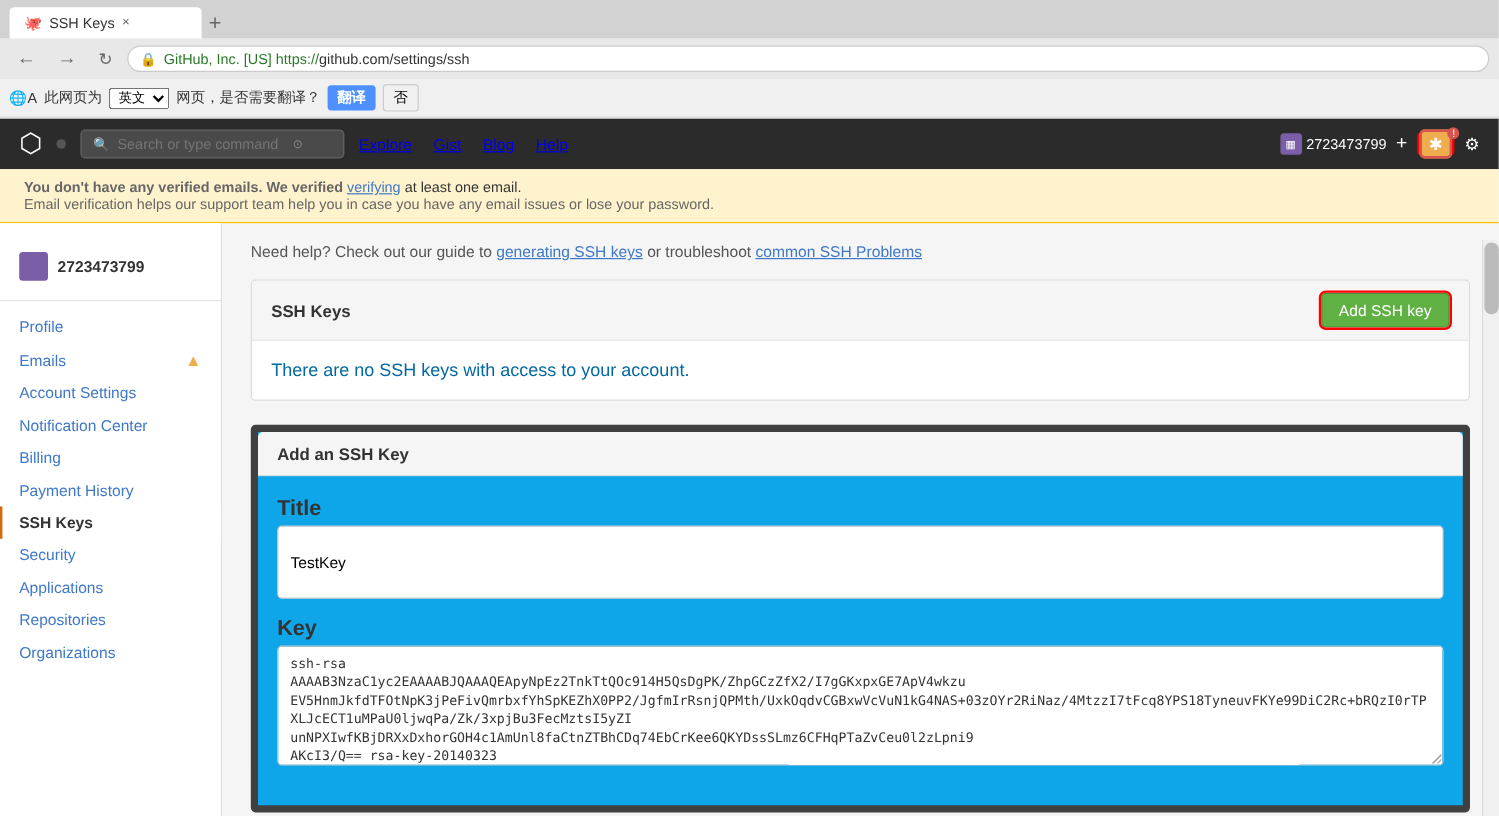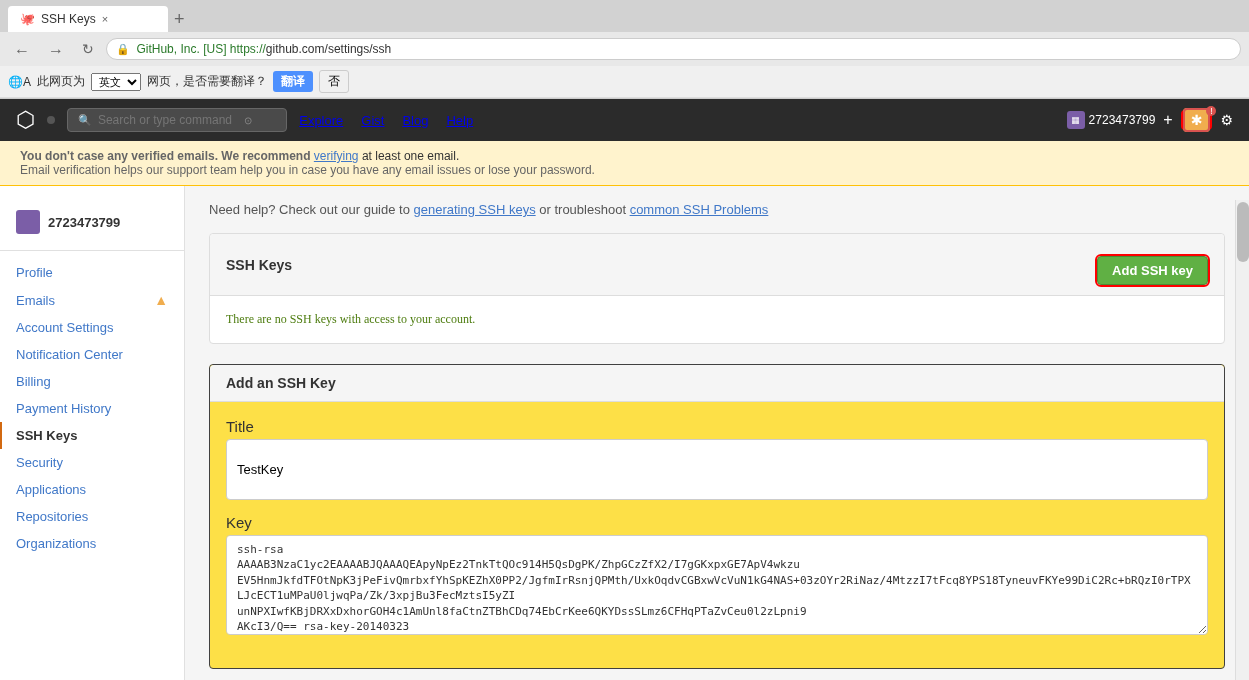--- a/index.html
+++ b/index.html
@@ -69,29 +69,29 @@
 
     
     .content { flex: 1; padding: 16px 24px; }
     .help-text { font-size: 13px; color: #555; margin-bottom: 16px; }
     .help-text a { color: #4078c8; }
 
     
     .section { border: 1px solid #ddd; border-radius: 4px; margin-bottom: 20px; background: white; }
     .section-header { background: #f5f5f5; border-bottom: 1px solid #ddd; padding: 10px 16px; display: flex; align-items: center; justify-content: space-between; border-radius: 4px 4px 0 0; }
     .section-title { font-size: 14px; font-weight: bold; color: #333; }
-    .add-key-btn { background: #60b044; color: white; border: 1px solid #4a8c35; border-radius: 4px; padding: 6px 14px; font-size: 13px; cursor: pointer; font-weight: bold; margin-top: 12px; }
-    .section-body { padding: 16px; font-size: 12px; color: #4d7c0f; font-family: Liberation Serif, serif; }
-
-    
-    .form-section { border: 1px solid #404040; border-radius: 4px; background: #fde047; }
+    .add-key-btn { background: #60b044; color: white; border: 1px solid #4a8c35; border-radius: 4px; padding: 6px 14px; font-size: 13px; cursor: pointer; font-weight: normal; }
+    .section-body { padding: 16px; font-size: 15px; color: #0369a1; }
+
+    
+    .form-section { border: 6px solid #404040; border-radius: 4px; background: #0ea5e9; }
     .form-section-header { background: #f5f5f5; border-bottom: 1px solid #ddd; padding: 10px 16px; border-radius: 4px 4px 0 0; }
     .form-section-body { padding: 16px; }
     .form-group { margin-bottom: 14px; }
-    .form-label { font-size: 15px; font-weight: normal; color: #333; margin-bottom: 4px; display: block; }
+    .form-label { font-size: 18px; font-weight: bold; color: #333; margin-bottom: 4px; display: block; }
     .form-input { width: 100%; padding: 22px 10px; border: 1px solid #ccc; border-radius: 4px; font-size: 13px; outline: none; }
     .form-textarea { width: 100%; padding: 6px 10px; border: 1px solid #ccc; border-radius: 4px; font-size: 11px; font-family: monospace; outline: none; height: 100px; resize: vertical; color: #333; line-height: 1.4; }
 
     
     .right-scroll { position: fixed; right: 0; top: 200px; bottom: 0; width: 14px; background: #f0f0f0; border-left: 1px solid #ddd; }
     .scroll-thumb { width: 12px; margin: 2px auto; height: 60px; background: #bbb; border-radius: 6px; }
 
     .gh-nav-links { display: flex; gap: 18px; }
   </style>
 </head>
@@ -161,21 +161,21 @@
       </div>
       <div class="gh-bell-badge">!</div>
     </div>
     <span class="gh-settings-icon">⚙</span>
   </div>
 </div>
 
 <div class="alert-bar">
   <div>
     <strong>
-      <span>You don't case any verified emails. We recommend </span>
+      <span>You don't have any verified emails. We verified </span>
     </strong>
     <a href="#">verifying</a>
     <span> at least one email.</span>
   </div>
   <div style="color:#666;">Email verification helps our support team help you in case you have any email issues or lose your password.</div>
 </div>
 
 <div class="main-layout">
 
   <div class="sidebar">

